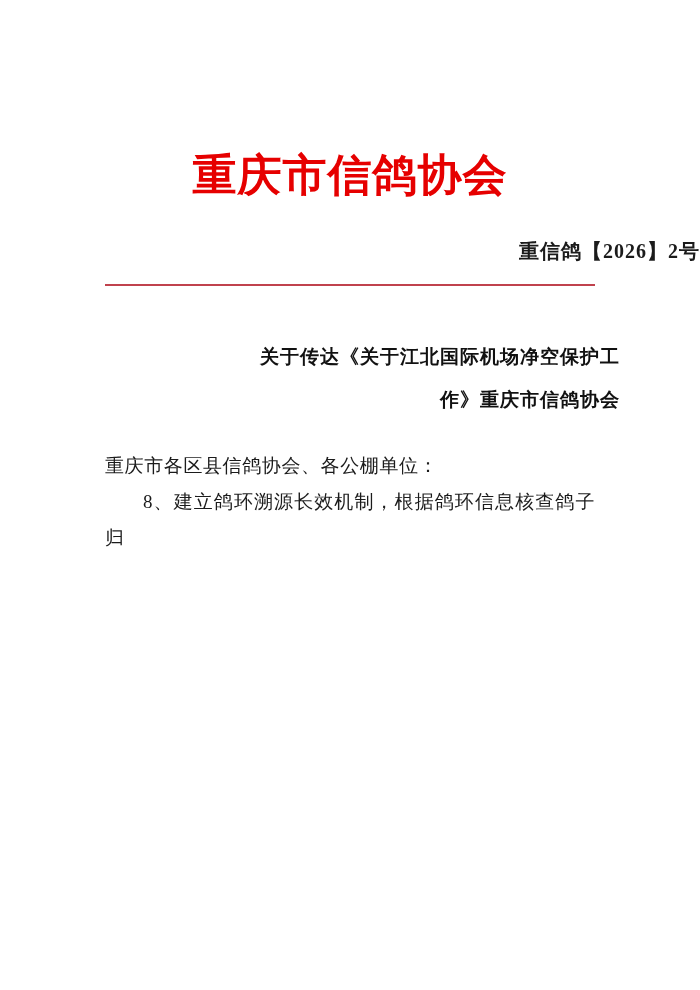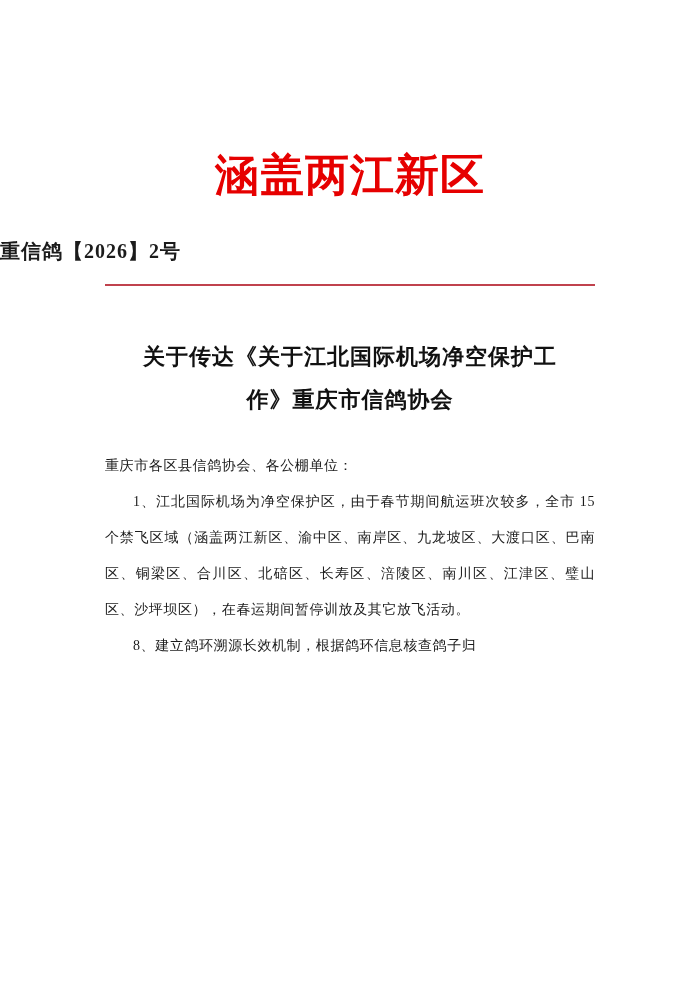--- a/index.html
+++ b/index.html
@@ -22,72 +22,71 @@
     margin: 150px 0 0 0;
     text-align: center;
     color: var(--red-title);
     font-size: 44px;
     font-weight: bold;
     letter-spacing: 1px;
     line-height: 1.2;
   }
   .doc-number {
     margin-top: 37px;
-    text-align: left;
+    text-align: right;
     color: var(--ink);
     font-size: 20px;
     font-weight: bold;
     letter-spacing: 1px;
     line-height: 1.15;
   }
   .divider {
     width: 490px;
     margin: 21px auto 0 auto;
     border: 0;
     border-top: 2px solid var(--red-divider);
   }
   .doc-title {
     margin: 49px auto 0 auto;
     width: 540px;
-    text-align: center;
+    text-align: right;
     color: #111111;
-    font-size: 22px;
+    font-size: 19px;
     font-weight: bold;
     line-height: 43px;
     letter-spacing: 1px;
   }
   .doc-title .t-line { display: block; }
   .body-text {
     width: 490px;
     margin: 27px auto 0 auto;
     color: var(--ink);
-    font-size: 14px;
+    font-size: 19px;
     line-height: 36px;
     letter-spacing: 0.6px;
     text-align: justify;
     text-justify: inter-ideograph;
   }
   .body-text p { margin: 0; }
   .body-text .para { text-indent: 2em; }
 </style>
 </head>
 <body>
 
 <div class="page">
 
-  <h1 class="org-title">涵盖两江新区</h1>
+  <h1 class="org-title">重庆市信鸽协会</h1>
 
   <div class="doc-number">重信鸽【2026】2号</div>
 
   <hr class="divider">
 
   <h2 class="doc-title">
     <span class="t-line">关于传达《关于江北国际机场净空保护工</span>
     <span class="t-line">作》重庆市信鸽协会</span>
   </h2>
 
   <div class="body-text">
     <p class="salutation">重庆市各区县信鸽协会、各公棚单位：</p>
-    <p class="para">1、江北国际机场为净空保护区，由于春节期间航运班次较多，全市 15 个禁飞区域（涵盖两江新区、渝中区、南岸区、九龙坡区、大渡口区、巴南区、铜梁区、合川区、北碚区、长寿区、涪陵区、南川区、江津区、璧山区、沙坪坝区），在春运期间暂停训放及其它放飞活动。</p>
     <p class="para">8、建立鸽环溯源长效机制，根据鸽环信息核查鸽子归</p>
   </div>
 
 </div>
 
 </body></html>

